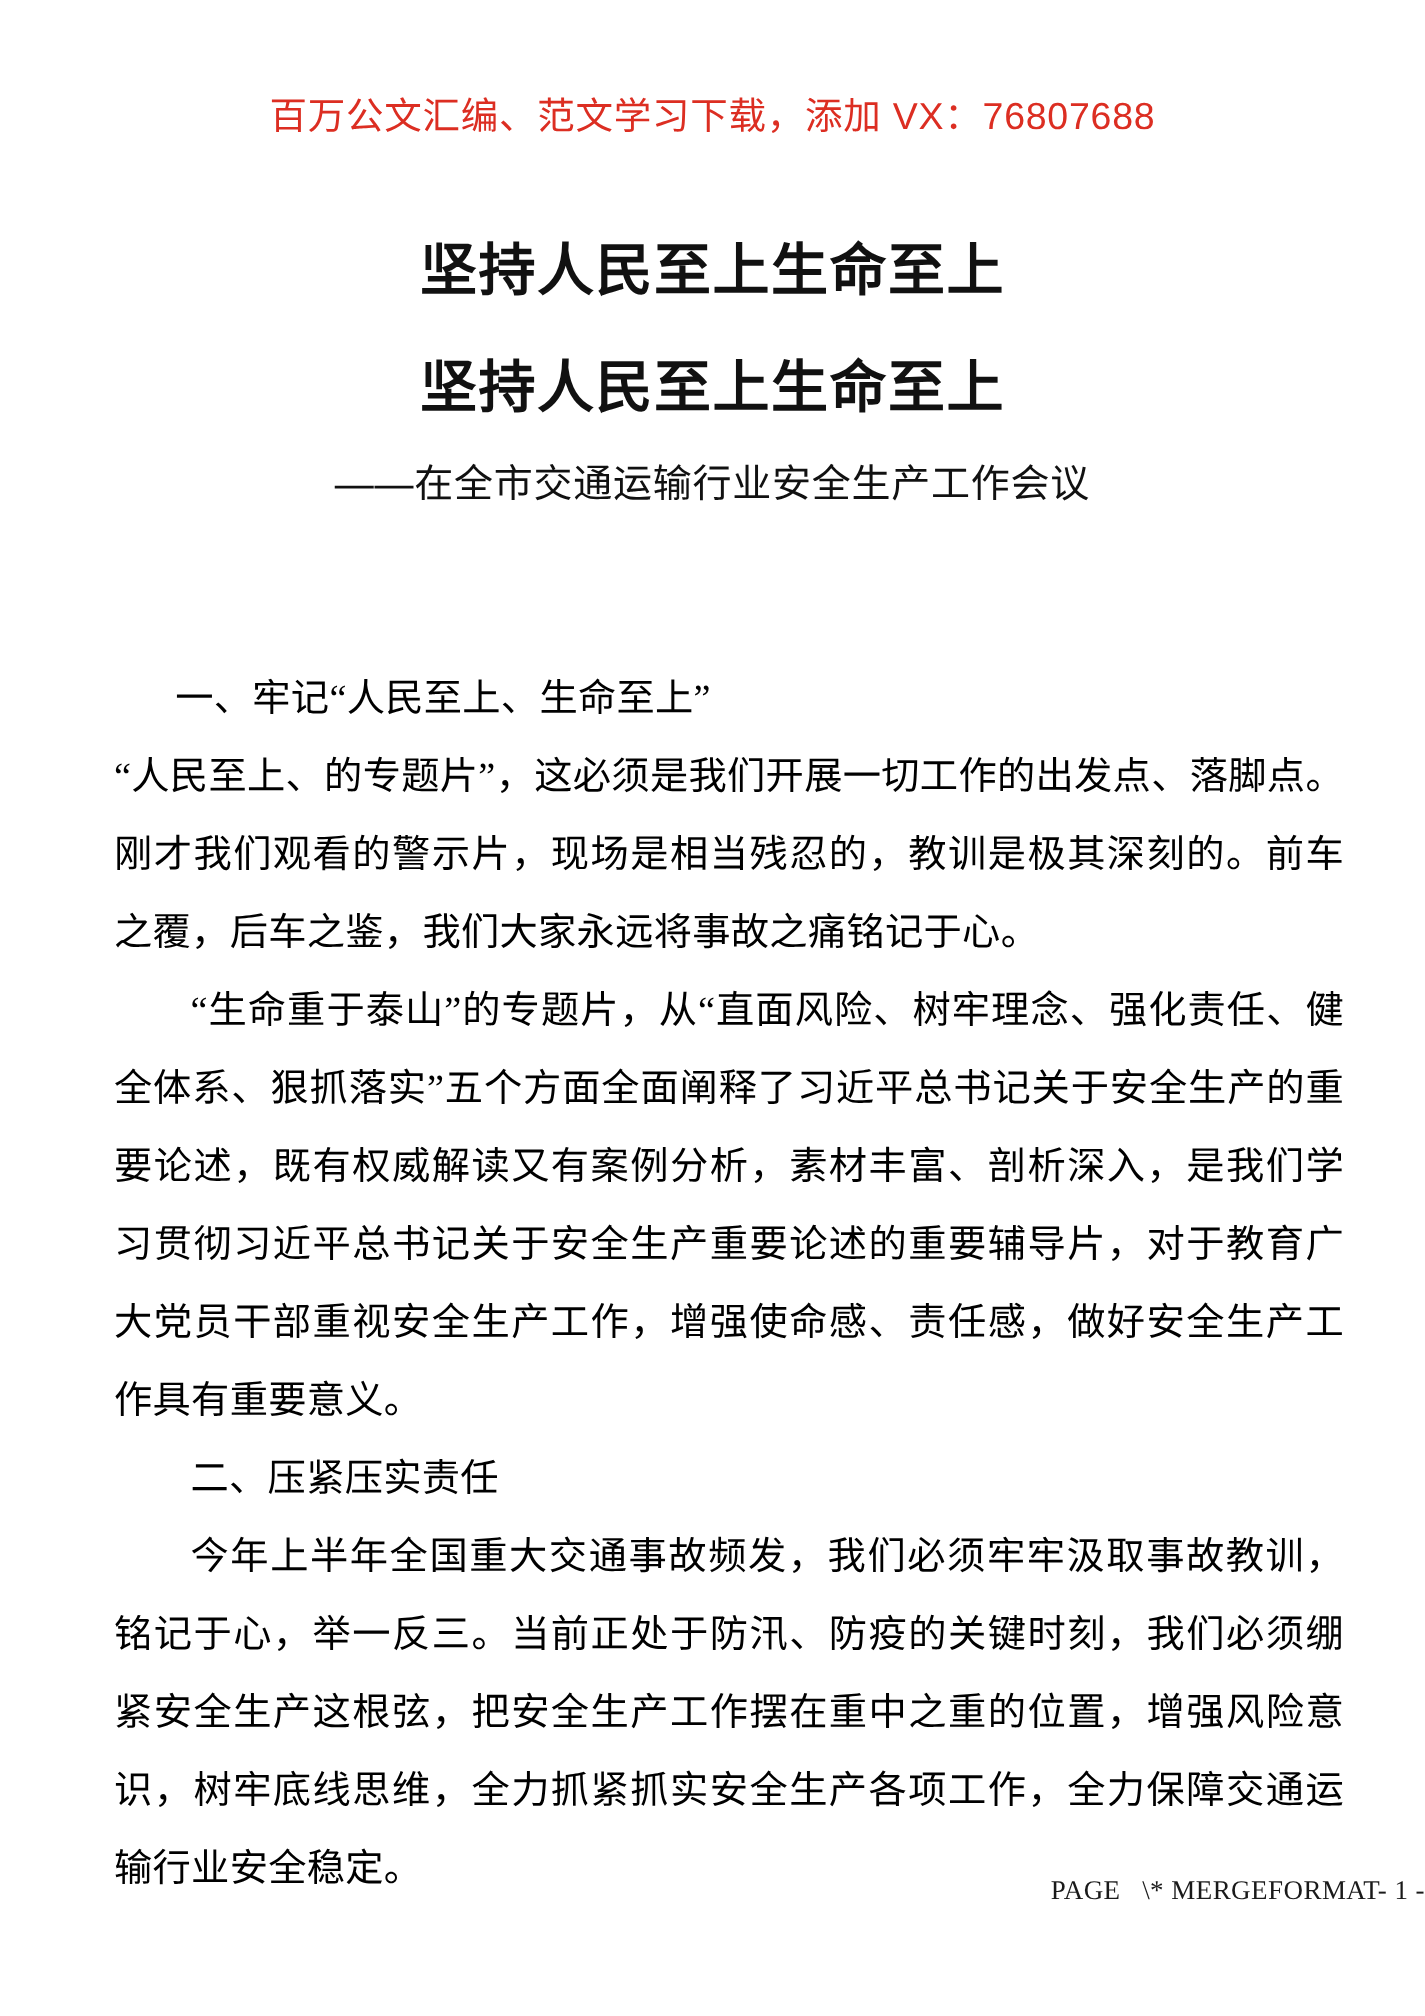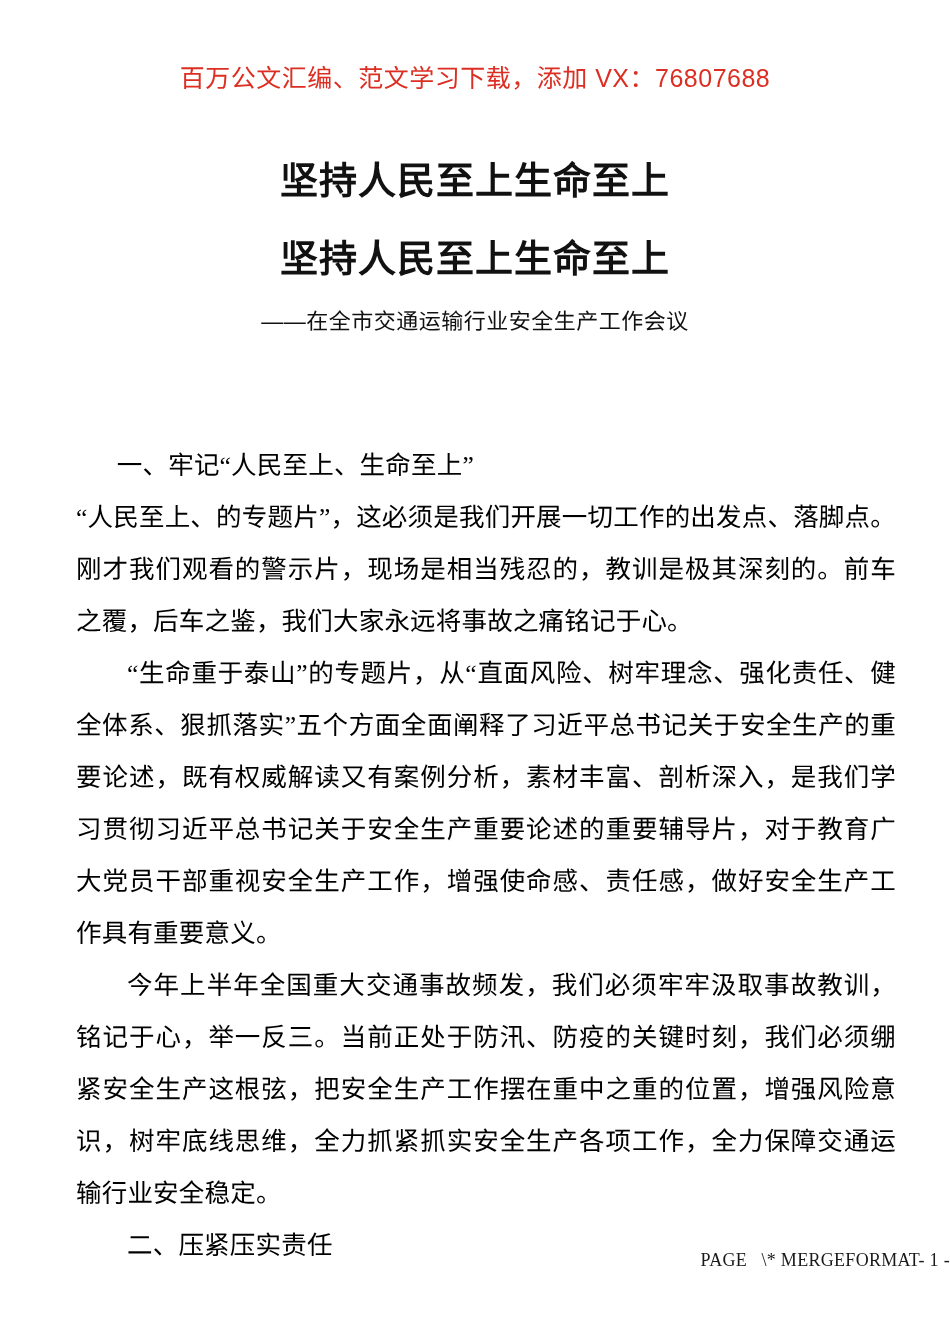--- a/index.html
+++ b/index.html
@@ -56,21 +56,21 @@
   }
 
   .subtitle-block {
     position: absolute;
     top: 296px;
     left: 0;
     width: 950px;
     text-align: center;
   }
   .doc-subtitle {
-    font-size: 22px;
+    font-size: 26px;
     line-height: 52px;
     letter-spacing: 0.5px;
     font-weight: 400;
     color: #111;
     text-align: center;
   }
 
   
   .body-block {
     position: absolute;
@@ -128,19 +128,19 @@
   </div>
 
   <div class="subtitle-block">
     <div class="doc-subtitle">——在全市交通运输行业安全生产工作会议</div>
   </div>
 
   <div class="body-block">
     <p class="para heading heading-first">一、牢记“人民至上、生命至上”</p>
     <p class="para">“人民至上、的专题片”，这必须是我们开展一切工作的出发点、落脚点。刚才我们观看的警示片，现场是相当残忍的，教训是极其深刻的。前车之覆，后车之鉴，我们大家永远将事故之痛铭记于心。</p>
     <p class="para indent">“生命重于泰山”的专题片，从“直面风险、树牢理念、强化责任、健全体系、狠抓落实”五个方面全面阐释了习近平总书记关于安全生产的重要论述，既有权威解读又有案例分析，素材丰富、剖析深入，是我们学习贯彻习近平总书记关于安全生产重要论述的重要辅导片，对于教育广大党员干部重视安全生产工作，增强使命感、责任感，做好安全生产工作具有重要意义。</p>
+    <p class="para heading">二、压紧压实责任</p>
     <p class="para indent">今年上半年全国重大交通事故频发，我们必须牢牢汲取事故教训，铭记于心，举一反三。当前正处于防汛、防疫的关键时刻，我们必须绷紧安全生产这根弦，把安全生产工作摆在重中之重的位置，增强风险意识，树牢底线思维，全力抓紧抓实安全生产各项工作，全力保障交通运输行业安全稳定。</p>
-    <p class="para heading">二、压紧压实责任</p>
   </div>
 
   <div class="footer">PAGE   \* MERGEFORMAT- 1 -</div>
 
 </div>
 
 </body></html>

